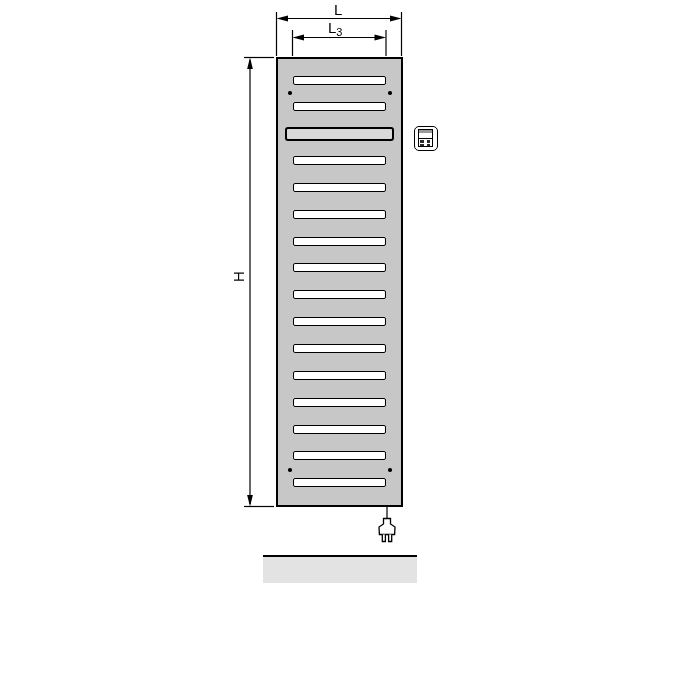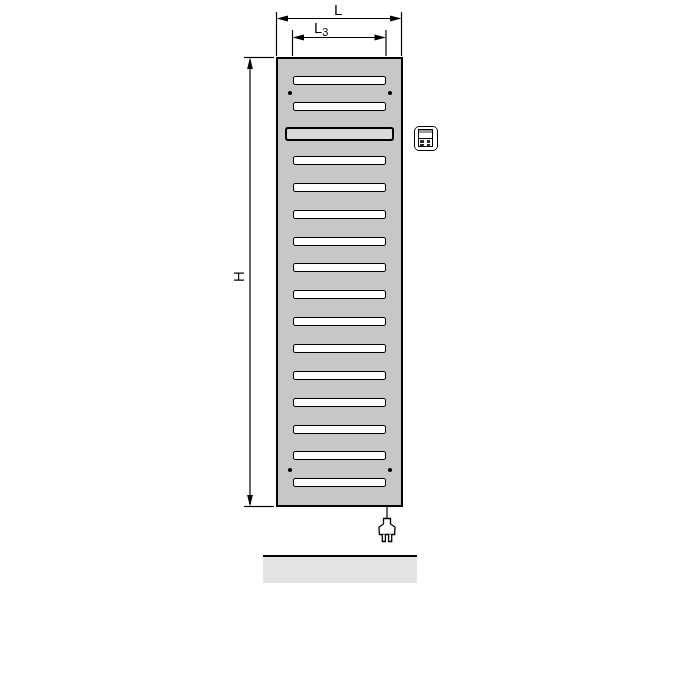--- a/index.html
+++ b/index.html
@@ -31,21 +31,21 @@
     background:var(--outline,#000);
   }
 
   
   .dim-label{
     position:absolute;font-size:15px;line-height:15px;color:#000;
     letter-spacing:0;white-space:nowrap;
   }
   .dim-label sub{font-size:11px;line-height:10px;vertical-align:-3px;}
   .label-L{left:334px;top:2px;}
-  .label-L3{left:314px;top:20px;}
+  .label-L3{left:328px;top:20px;}
   .label-H{left:233px;top:269px;transform:rotate(-90deg);}
 
   
   .overlay{position:absolute;left:0;top:0;}
   .overlay line{stroke:#000;stroke-width:1.2;}
   .overlay polygon{fill:#000;stroke:none;}
   .overlay .sym{fill:#fff;stroke:#000;stroke-width:1.3;}
 
   
   .ctrl{

